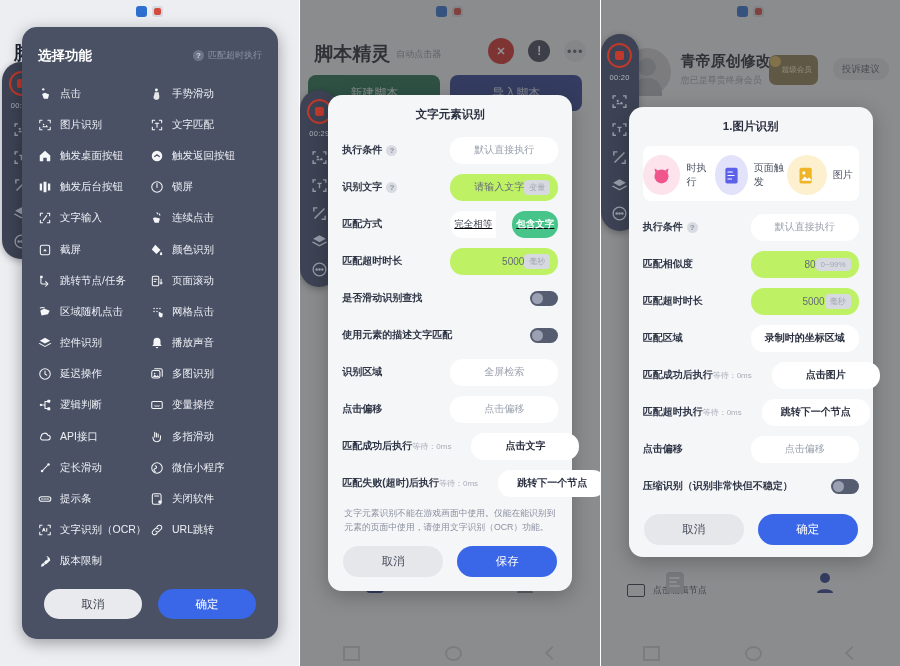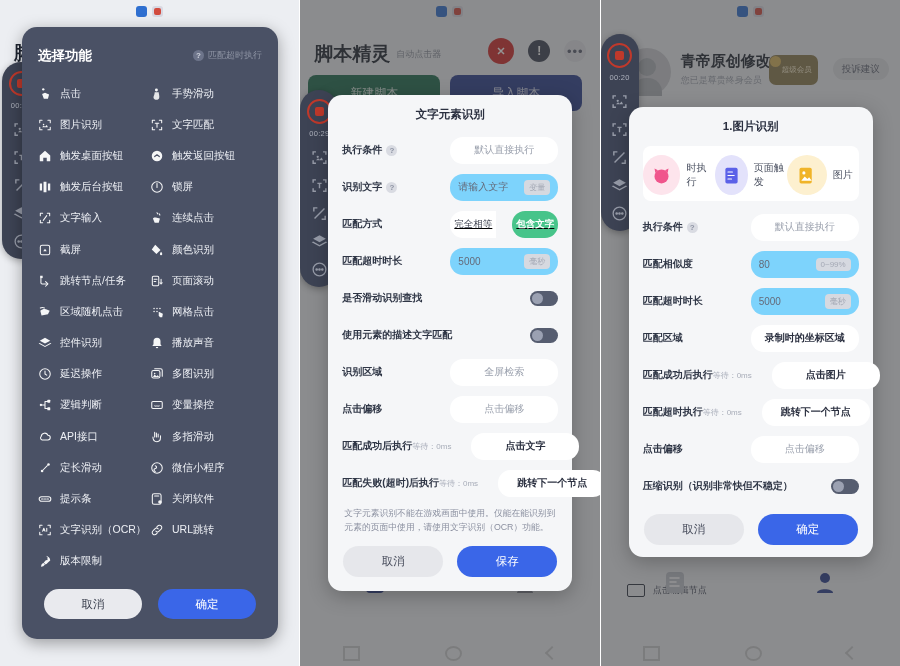--- a/index.html
+++ b/index.html
@@ -92,21 +92,21 @@
   .row-lab{font-size:10px;color:#2f3646;font-weight:bold;display:flex;align-items:center;gap:4px;flex:0 0 auto;}
   .qmark-l{width:11px;height:11px;border-radius:50%;background:#d9dbe2;color:#8d93a3;font-size:8px;display:flex;align-items:center;justify-content:center;font-weight:bold;}
   .row-spacer{flex:1 1 auto;}
   .wait-tag{font-size:8px;color:#a8adb9;margin-right:20px;white-space:nowrap;}
   .ctl{
     width:108px;flex:0 0 108px;height:27px;border-radius:13px;background:#ffffff;
     display:flex;align-items:center;justify-content:center;font-size:10px;color:#9aa0ad;
     box-sizing:border-box;cursor:pointer;
   }
   .ctl.solid{color:#2b3040;font-weight:bold;}
-  .ctl.grey{background:#7dd3fc;justify-content:space-between;padding:0 8px;margin-left:36px;}
+  .ctl.grey{background:#bef264;justify-content:flex-end;padding:0 8px;margin-left:36px;}
   .ctl.grey .val{font-size:10px;color:#646a79;}
   .ctl.grey .unit{font-size:8px;color:#a4a9b5;background:#d6d9e0;border-radius:4px;padding:2px 5px;}
   .seg{display:flex;gap:16px;width:108px;flex:0 0 108px;height:27px;text-decoration:underline;}
   .seg > div{flex:1;display:flex;align-items:center;justify-content:center;font-size:9.5px;cursor:pointer;}
   .seg .off{background:#fff;color:#3a3f4d;border-radius:13px 0 0 13px;}
   .seg .on{background:#47c48a;color:#fff;border-radius:13px;font-weight:bold;}
   .sw{width:28px;height:15px;border-radius:8px;background:#565d70;position:relative;flex:0 0 28px;margin-left:auto;cursor:pointer;}
   .sw i{position:absolute;left:2px;top:2px;width:11px;height:11px;border-radius:50%;background:#9ba1b2;}
   .note{font-size:8.8px;color:#8b90a0;line-height:1.55;margin:8px 2px 12px 2px;}
   .dlg-foot{display:flex;gap:14px;justify-content:center;}

